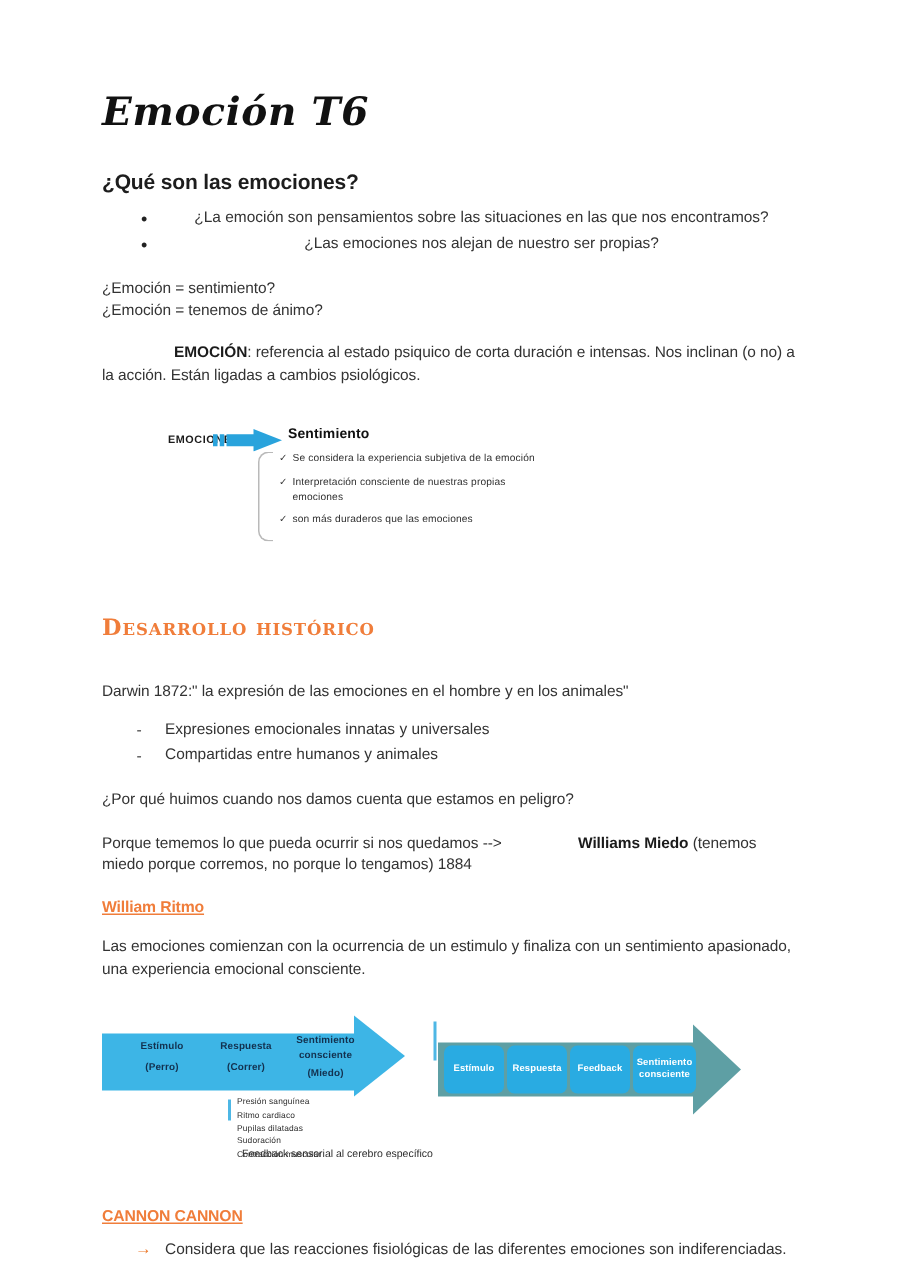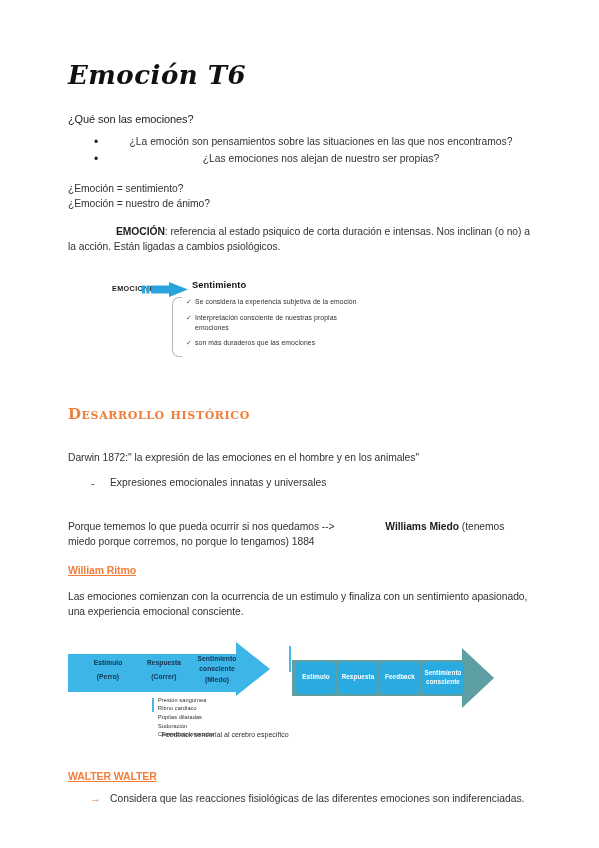--- a/index.html
+++ b/index.html
@@ -32,22 +32,22 @@
     font-style: italic;
     font-size: 26px;
     letter-spacing: 0.5px;
     color: #111111;
     margin: 0 0 24px 0;
     line-height: 1.05;
   }
 
   
   .q-heading {
-    font-size: 11px;
-    font-weight: normal;
+    font-size: 14px;
+    font-weight: bold;
     color: #1d1d1d;
     margin: 0 0 9px 0;
     letter-spacing: -0.1px;
   }
   p.body-line {
     font-size: 10.3px;
     line-height: 1.45;
     margin: 0;
     color: #333333;
     letter-spacing: -0.05px;
@@ -336,21 +336,21 @@
     <div class="q-heading">¿Qué son las emociones?</div>
 
     <ul class="dot-list">
       <li>¿La emoción son pensamientos sobre las situaciones en las que nos encontramos?</li>
       <li>¿Las emociones nos alejan de nuestro ser propias?</li>
     </ul>
 
     <div class="gap-md"></div>
 
     <p class="body-line">¿Emoción = sentimiento?</p>
-    <p class="body-line">¿Emoción = nuestro de ánimo?</p>
+    <p class="body-line">¿Emoción = tenemos de ánimo?</p>
 
     <div class="gap-md"></div>
 
     <p class="body-line"><span class="bold">EMOCIÓN</span><span>: referencia al estado psiquico de corta duración e intensas. Nos inclinan (o no) a la acción. Están ligadas a cambios psiológicos.</span></p>
 
     <div class="gap-lg"></div>
 
     <div class="fig1">
       <div class="emociones-label">EMOCIONES</div>
 
@@ -381,24 +381,26 @@
 
     <div class="gap-lg"></div>
     <div style="height:8px"></div>
 
     <p class="body-line">Darwin 1872:" la expresión de las emociones en el hombre y en los animales"</p>
 
     <div class="gap-sm"></div>
 
     <ul class="dash-list">
       <li>Expresiones emocionales innatas y universales</li>
+      <li>Compartidas entre humanos y animales</li>
     </ul>
 
     <div class="gap-md"></div>
 
+    <p class="body-line">¿Por qué huimos cuando nos damos cuenta que estamos en peligro?</p>
 
     <div class="gap-md"></div>
 
     <p class="body-line"><span>Porque tememos lo que pueda ocurrir si nos quedamos --&gt; </span><span class="bold">Williams Miedo</span><span> (tenemos miedo porque corremos, no porque lo tengamos) 1884</span></p>
 
     <div class="gap-md"></div>
 
     <div class="subheading-link">William Ritmo</div>
 
     <div class="gap-md"></div>
@@ -448,21 +450,21 @@
       <div class="teal-arrow-head"></div>
 
       <div class="chip chip-1">Estímulo</div>
       <div class="chip chip-2">Respuesta</div>
       <div class="chip chip-3">Feedback</div>
       <div class="chip chip-4">Sentimiento consciente</div>
     </div>
 
     <div class="gap-md"></div>
 
-    <div class="subheading-link">WALTER WALTER</div>
+    <div class="subheading-link">CANNON CANNON</div>
 
     <div class="gap-sm"></div>
 
     <ul class="arrow-list">
       <li>Considera que las reacciones fisiológicas de las diferentes emociones son indiferenciadas.</li>
 
     </ul>
 
   </div>
 </div>

